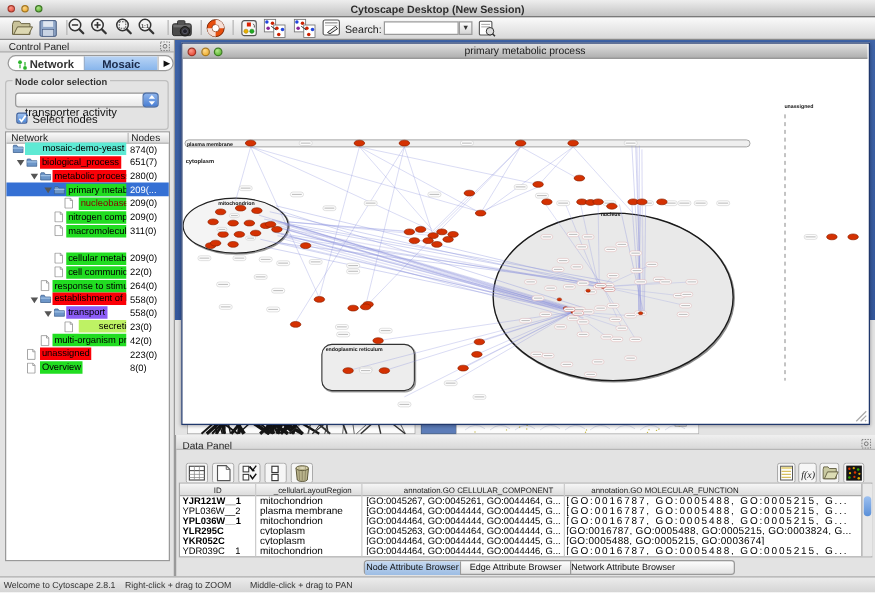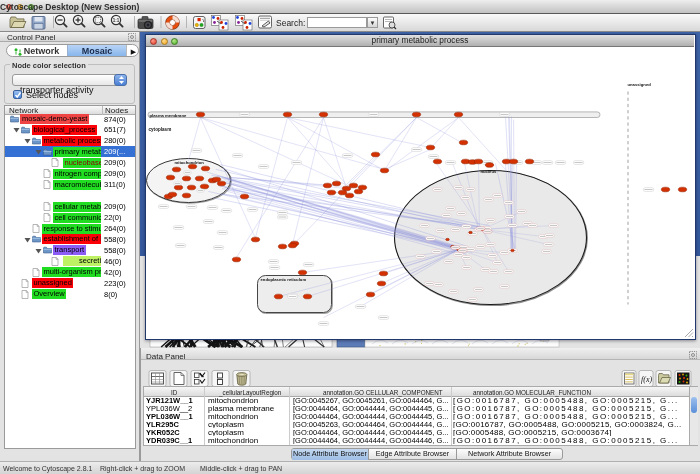--- a/index.html
+++ b/index.html
@@ -5,21 +5,21 @@
 #app{position:relative;width:700px;height:474px;background:#e3e3e3;overflow:hidden}
 .abs{position:absolute}
 svg{display:block}
 </style></head><body>
 <div id="app">
 
 <div class="abs" style="left:0;top:0;width:700px;height:14px;background:linear-gradient(#eeeeee,#c2c2c2);border-bottom:1px solid #5a5a5a">
  <div class="abs" style="left:5.5px;top:3.5px;width:6.5px;height:6.5px;border-radius:50%;background:radial-gradient(circle at 35% 30%,#ff9a8a,#e24434);border:0.5px solid #a53528"></div>
  <div class="abs" style="left:16.5px;top:3.5px;width:6.5px;height:6.5px;border-radius:50%;background:radial-gradient(circle at 35% 30%,#ffd98a,#eda41f);border:0.5px solid #a5761c"></div>
  <div class="abs" style="left:27.5px;top:3.5px;width:6.5px;height:6.5px;border-radius:50%;background:radial-gradient(circle at 35% 30%,#b4e88a,#4dac26);border:0.5px solid #3a7720"></div>
- <div class="abs" style="left:0;top:2px;width:700px;font-size:8.5px;font-weight:bold;color:#2e2e2e">Cytoscape Desktop (New Session)</div>
+ <div class="abs" style="left:0;top:2px;width:700px;text-align:center;font-size:8.5px;font-weight:bold;color:#2e2e2e">Cytoscape Desktop (New Session)</div>
 </div>
 
 <div class="abs" style="left:0;top:14px;width:700px;height:18px;background:linear-gradient(#fafafa,#d8d8d8);border-bottom:1px solid #8a8a8a">
 <svg width="700" height="17" viewBox="0 0 700 17" style="position:absolute;left:0;top:0">
         <g transform="translate(9,1.5)">
           <path d="M1,4 L1,12 L15,12 L15,3.4 L8,3.4 L6.6,1.5 L2,1.5 Z" fill="#c9c39a" stroke="#6b6443" stroke-width="0.8"></path>
           <path d="M2,12 L5,6 L17,6 L14,12 Z" fill="#ddd8b2" stroke="#6b6443" stroke-width="0.8"></path>
         </g>
         <g transform="translate(31,1.5)">
           <rect x="1" y="1" width="13" height="12.5" rx="1" fill="#8fa6c8" stroke="#44597e" stroke-width="0.8"></rect>
@@ -156,21 +156,21 @@
      <span style="position:absolute;left:4px;top:0px;font-size:8px;color:#222">Network</span>
      <span style="position:absolute;left:100px;top:0px;font-size:8px;color:#222">Nodes</span>
      <div class="abs" style="left:97px;top:0;width:1px;height:9px;background:#bbb"></div>
    </div>
    <div class="abs" style="left:0;top:0;width:131px;height:344px">
    <div style="position:absolute;left:0;top:7.5px;width:100%;height:11px;">
             <svg style="position:absolute;left:5px;top:1.5px" width="9" height="8" viewBox="0 0 9 8">
               <path d="M0.5,2 L0.5,7 L8.5,7 L8.5,2.6 L4.2,2.6 L3.4,1.2 L0.9,1.2 Z" fill="#6d96c8" stroke="#3c5f8e" stroke-width="0.6"></path>
               <path d="M0.5,3.4 L8.5,3.4" stroke="#9fc0e4" stroke-width="1"></path>
             </svg>
-            <span style="position:absolute;left:15px;top:0.5px;background:#ef4444;color:#000;font-size:7.5px;line-height:10px;white-space:nowrap;overflow:hidden;max-width:81px;display:inline-block;padding:0 2px">mosaic-demo-yeast</span>
+            <span style="position:absolute;left:15px;top:0.5px;background:#5eead4;color:#000;font-size:7.5px;line-height:10px;white-space:nowrap;overflow:hidden;max-width:81px;display:inline-block;padding:0 14px">mosaic-demo-yeast</span>
             <span style="position:absolute;left:99px;top:1px;font-size:7.5px;line-height:9px;color:#000">874(0)</span>
           </div>
           <div style="position:absolute;left:0;top:18.4px;width:100%;height:11px;">
             <svg style="position:absolute;left:8px;top:3px" width="7" height="6" viewBox="0 0 7 6">
               <path d="M0.5,1 L6.5,1 L3.5,5.5 Z" fill="#555"></path>
             </svg>
             <svg style="position:absolute;left:16px;top:1.5px" width="9" height="8" viewBox="0 0 9 8">
               <path d="M0.5,2 L0.5,7 L8.5,7 L8.5,2.6 L4.2,2.6 L3.4,1.2 L0.9,1.2 Z" fill="#6d96c8" stroke="#3c5f8e" stroke-width="0.6"></path>
               <path d="M0.5,3.4 L8.5,3.4" stroke="#9fc0e4" stroke-width="1"></path>
             </svg>
@@ -268,21 +268,21 @@
             </svg>
             <span style="position:absolute;left:48px;top:0.5px;background:#8b5cf6;color:#000;font-size:7.5px;line-height:10px;white-space:nowrap;overflow:hidden;max-width:48px;display:inline-block;padding:0 1.5px">transport</span>
             <span style="position:absolute;left:99px;top:1px;font-size:7.5px;line-height:9px;color:#000">558(0)</span>
           </div>
           <div style="position:absolute;left:0;top:149.8px;width:100%;height:11px;">
             <svg style="position:absolute;left:46px;top:1px" width="8" height="9" viewBox="0 0 8 9">
               <path d="M1,0.5 L5.4,0.5 L7,2.2 L7,8.5 L1,8.5 Z" fill="#fff" stroke="#888" stroke-width="0.6"></path>
               <path d="M5.2,0.6 L5.2,2.4 L6.9,2.4" fill="none" stroke="#888" stroke-width="0.6"></path>
             </svg>
             <span style="position:absolute;left:58px;top:0.5px;background:#bef264;color:#000;font-size:7.5px;line-height:10px;white-space:nowrap;overflow:hidden;max-width:38px;display:inline-block;padding:0 16px">secretion</span>
-            <span style="position:absolute;left:99px;top:1px;font-size:7.5px;line-height:9px;color:#000">46(0)</span>
+            <span style="position:absolute;left:99px;top:1px;font-size:7.5px;line-height:9px;color:#000">23(0)</span>
           </div>
           <div style="position:absolute;left:0;top:160.8px;width:100%;height:11px;">
             <svg style="position:absolute;left:27px;top:1px" width="8" height="9" viewBox="0 0 8 9">
               <path d="M1,0.5 L5.4,0.5 L7,2.2 L7,8.5 L1,8.5 Z" fill="#fff" stroke="#888" stroke-width="0.6"></path>
               <path d="M5.2,0.6 L5.2,2.4 L6.9,2.4" fill="none" stroke="#888" stroke-width="0.6"></path>
             </svg>
             <span style="position:absolute;left:37px;top:0.5px;background:#21dd21;color:#000;font-size:7.5px;line-height:10px;white-space:nowrap;overflow:hidden;max-width:59px;display:inline-block;padding:0 1.5px">multi-organism pro</span>
             <span style="position:absolute;left:99px;top:1px;font-size:7.5px;line-height:9px;color:#000">42(0)</span>
           </div>
           <div style="position:absolute;left:0;top:171.8px;width:100%;height:11px;">
@@ -1075,31 +1075,31 @@
         <span style="position:absolute;left:150px;width:155px;overflow:hidden;display:inline-block">[GO:0045263, GO:0044464, GO:0044444, G...</span>
         <span style="position:absolute;left:310px;width:236px;overflow:hidden;display:inline-block;font-size:8px;letter-spacing:0.23px">[GO:0016787, GO:0005488, GO:0005215, GO:0003824, G...</span>
       </div>
       <div style="position:absolute;left:143px;top:428.6px;width:546px;height:7.7px;font-size:7.5px;line-height:7.7px;white-space:nowrap;overflow:hidden">
         <span style="position:absolute;left:3px;font-weight:bold">YKR052C</span>
         <span style="position:absolute;left:65px;font-size:8px">cytoplasm</span>
         <span style="position:absolute;left:150px;width:155px;overflow:hidden;display:inline-block">[GO:0044464, GO:0044444, GO:0044445, G...</span>
         <span style="position:absolute;left:310px;width:236px;overflow:hidden;display:inline-block;font-size:8px;letter-spacing:0.22px">[GO:0005488, GO:0005215, GO:0003674]</span>
       </div>
       <div style="position:absolute;left:143px;top:436.5px;width:546px;height:7.7px;font-size:7.5px;line-height:7.7px;white-space:nowrap;overflow:hidden">
-        <span style="position:absolute;left:3px;font-weight:bold">YDR039C__1</span>
+        <span style="position:absolute;left:3px;font-weight:normal">YDR039C__1</span>
         <span style="position:absolute;left:65px;font-size:8px">mitochondrion</span>
         <span style="position:absolute;left:150px;width:155px;overflow:hidden;display:inline-block">[GO:0044464, GO:0044444, GO:0044446, G...</span>
         <span style="position:absolute;left:310px;width:236px;overflow:hidden;display:inline-block;font-size:8px;letter-spacing:1.46px">[GO:0016787, GO:0005488, GO:0005215, G...</span>
       </div>
     </div>
 
-<div class="abs" style="left:291px;top:448px;width:272px;height:12px;background:linear-gradient(#fdfdfd,#e2e2e2);border:1px solid #9a9a9a;border-radius:3px;font-size:7.2px;color:#111;white-space:nowrap">
+<div class="abs" style="left:291px;top:448px;width:297px;height:12px;background:linear-gradient(#fdfdfd,#e2e2e2);border:1px solid #9a9a9a;border-radius:3px;font-size:7.2px;color:#111;white-space:nowrap">
   <div class="abs" style="left:0;top:0;width:77px;height:10.5px;background:linear-gradient(#c4d8f0,#9dbde4);border-right:1px solid #9a9a9a;text-align:center;line-height:10.5px;border-radius:2px 0 0 2px">Node Attribute Browser</div>
   <div class="abs" style="left:77px;top:0;width:88px;height:10.5px;border-right:1px solid #9a9a9a;text-align:center;line-height:10.5px">Edge Attribute Browser</div>
-  <div class="abs" style="left:165px;top:0;width:105px;height:10.5px;text-align:center;line-height:10.5px">Network Attribute Browser</div>
+  <div class="abs" style="left:154px;top:0;width:105px;height:10.5px;text-align:center;line-height:10.5px">Network Attribute Browser</div>
 </div>
 
 <div class="abs" style="left:0;top:461px;width:700px;height:13px;background:linear-gradient(#ececec,#d4d4d4);border-top:1px solid #b0b0b0;font-size:7px;color:#333">
   <span style="position:absolute;left:3px;top:3px">Welcome to Cytoscape 2.8.1</span>
   <span style="position:absolute;left:100px;top:3px">Right-click + drag to ZOOM</span>
   <span style="position:absolute;left:200px;top:3px">Middle-click + drag to PAN</span>
 </div>
 
 </div>
 </body></html>

